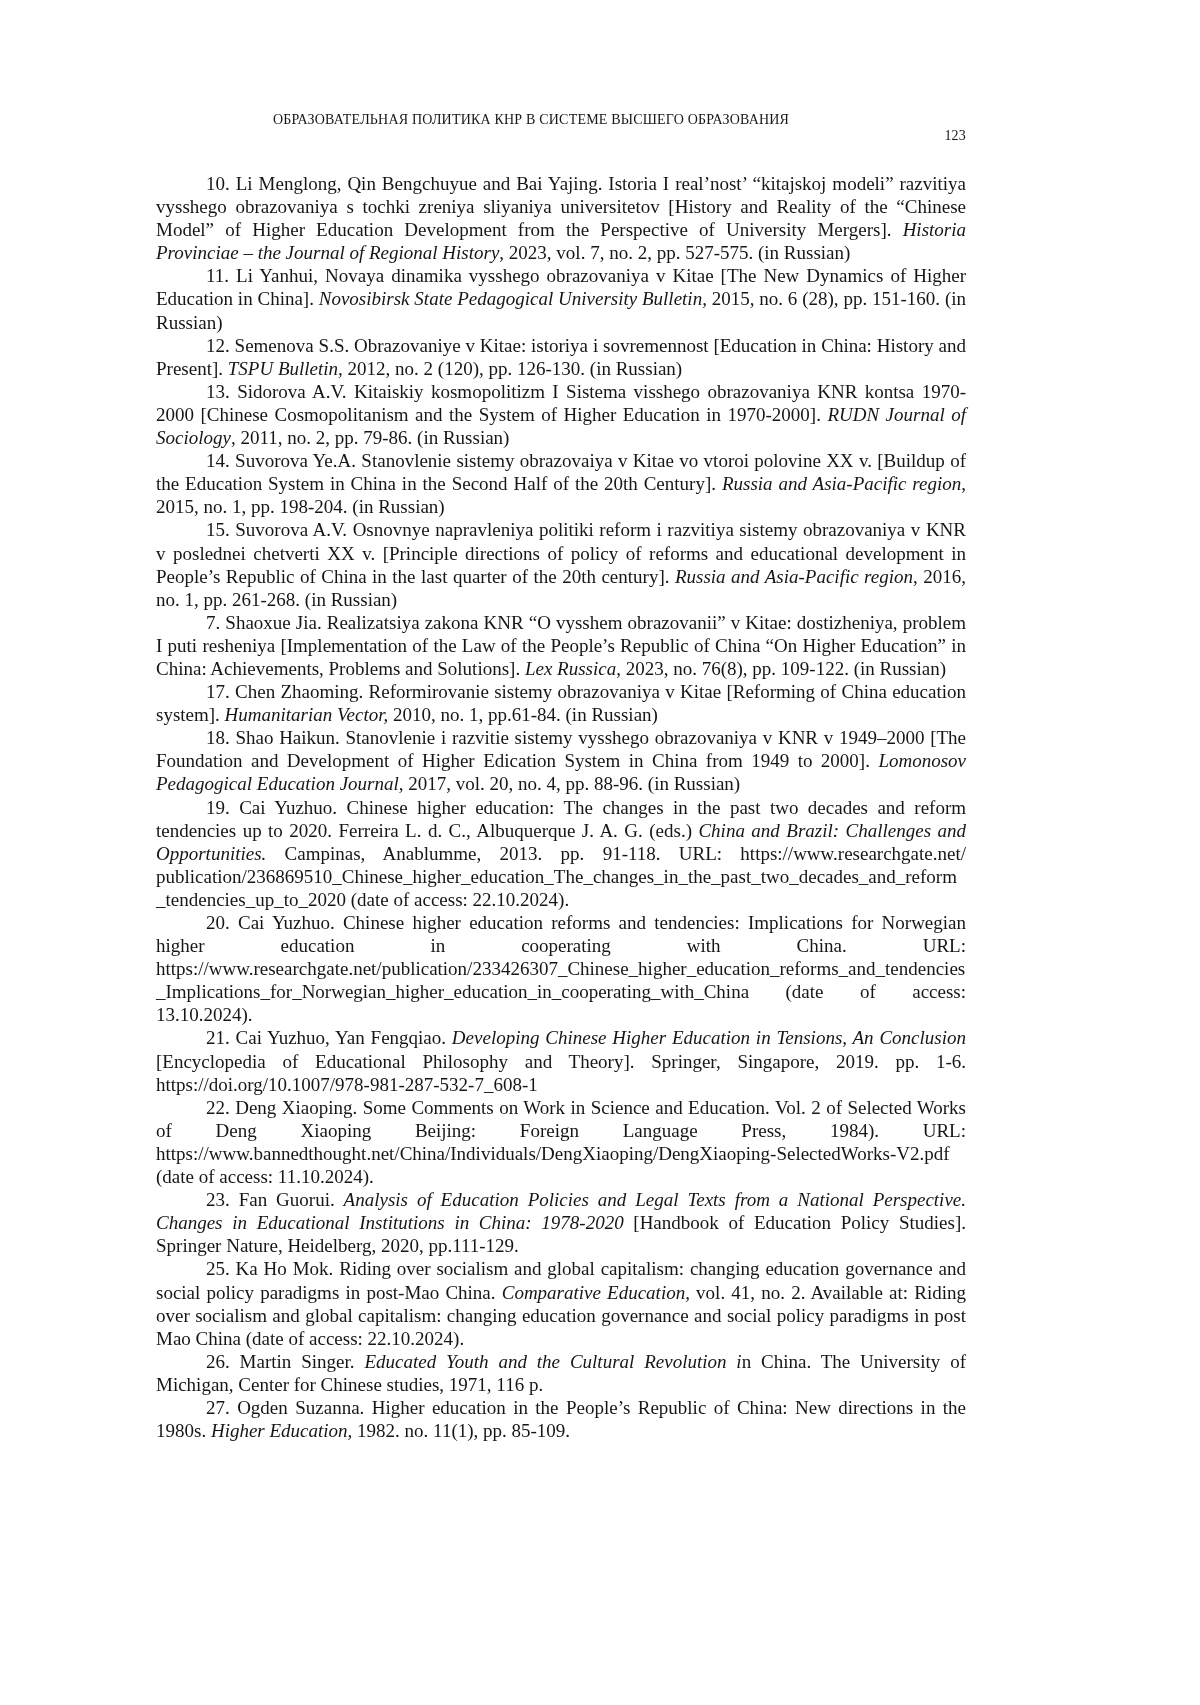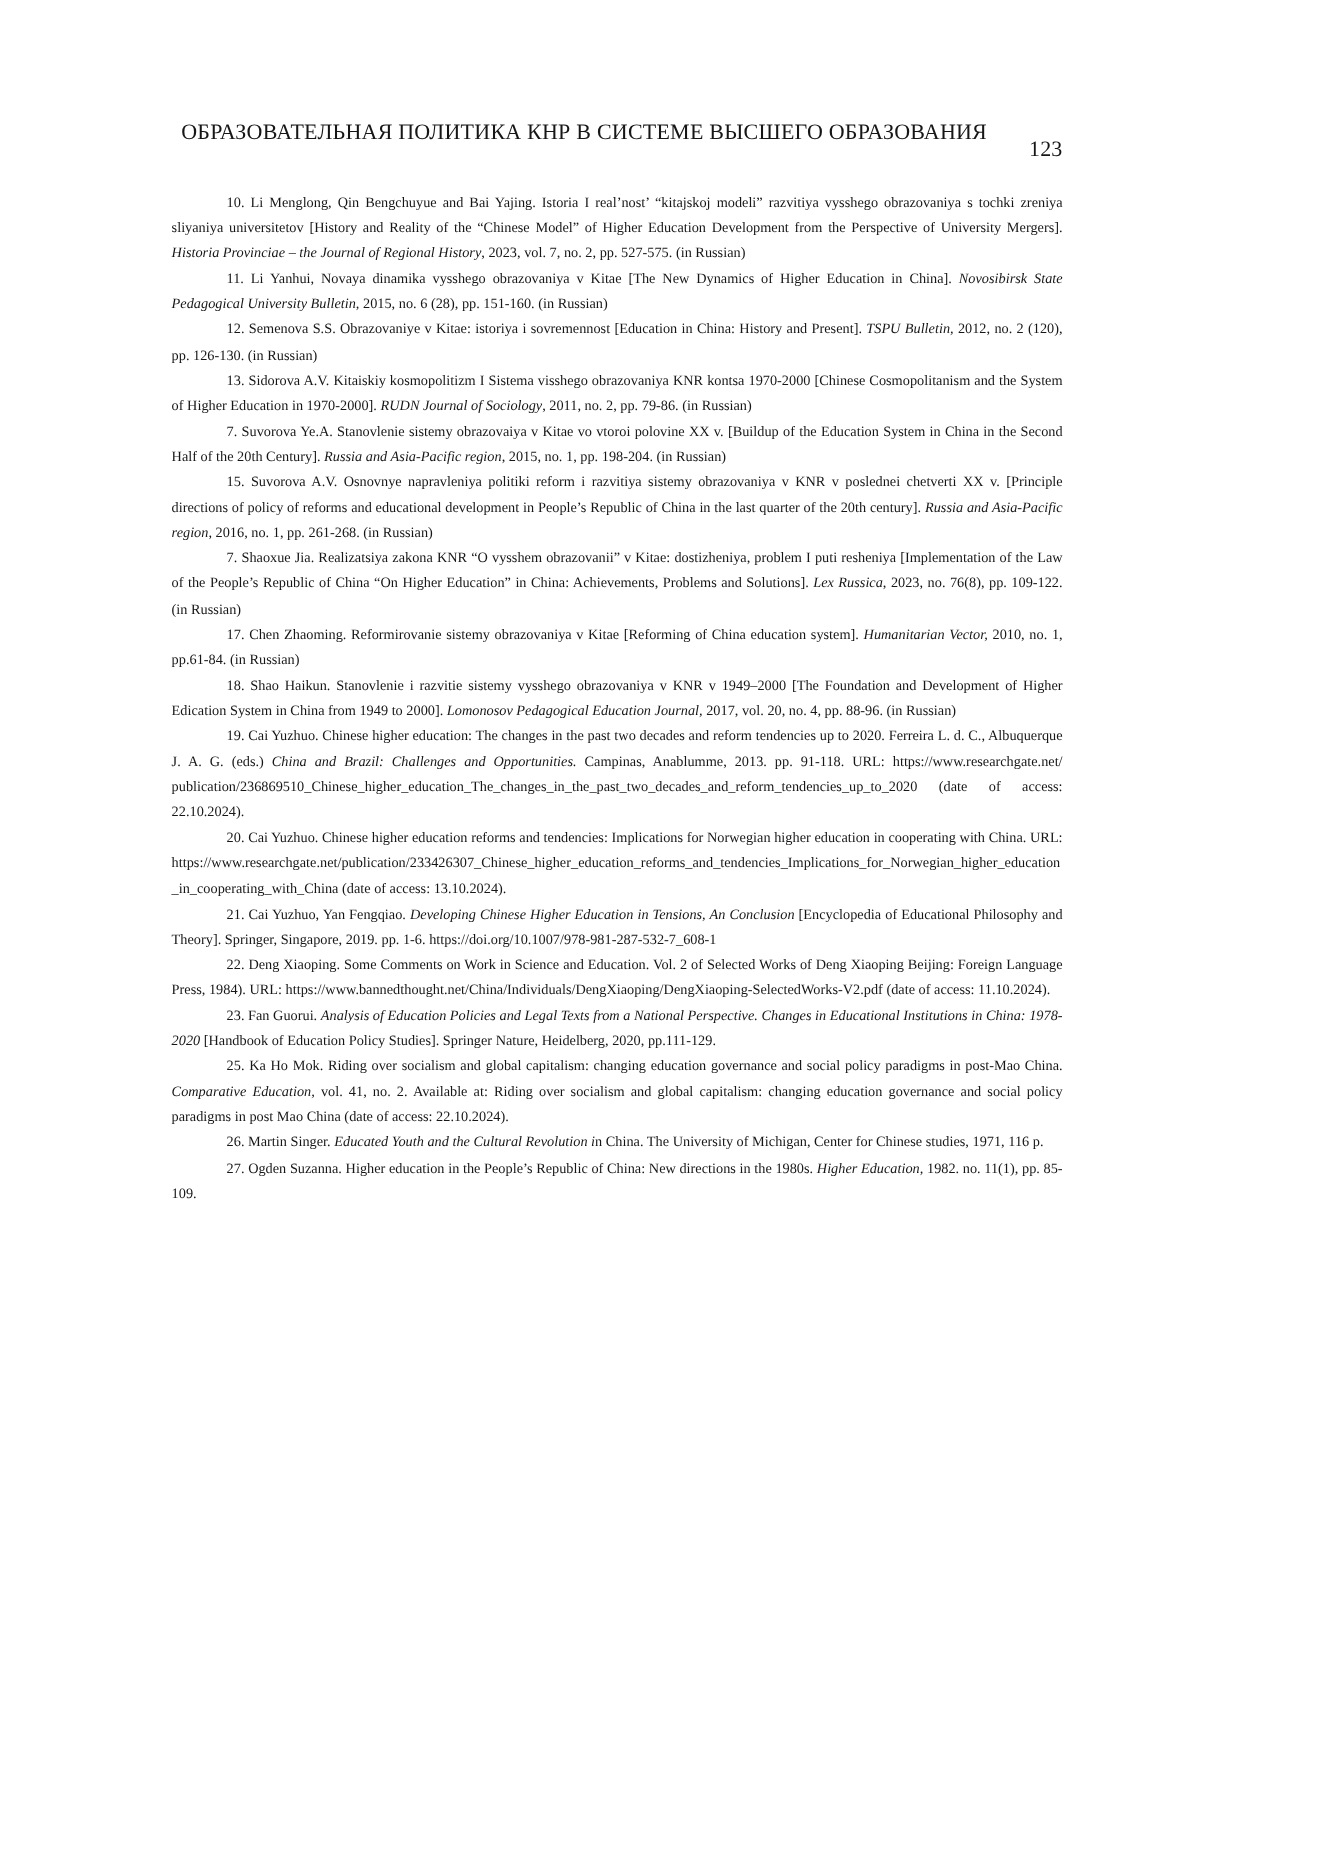--- a/index.html
+++ b/index.html
@@ -19,42 +19,42 @@
   .content {
     position: absolute;
     left: 156px;
     top: 108px;
     width: 810px;
   }
   .running-header {
     position: relative;
     width: 100%;
     height: 24px;
-    font-size: 20px;
+    font-size: 14px;
     line-height: 24px;
     letter-spacing: 0.2px;
     white-space: nowrap;
   }
   .running-header .title {
     position: absolute;
     left: 0;
     right: 60px;
     text-align: center;
   }
   .running-header .pageno {
     position: absolute;
     right: 0;
     top: 16px;
   }
   .references {
     margin-top: 40px;
   }
   .references p.ref {
     margin: 0;
-    font-size: 13px;
+    font-size: 19px;
     line-height: 23.1px;
     text-align: justify;
     text-indent: 50px;
     overflow-wrap: anywhere;
   }
   .references p.ref span.it {
     font-style: italic;
   }
 </style>
 </head>
@@ -64,21 +64,21 @@
   <div class="content">
     <div class="running-header">
       <div class="title">ОБРАЗОВАТЕЛЬНАЯ ПОЛИТИКА КНР В СИСТЕМЕ ВЫСШЕГО ОБРАЗОВАНИЯ</div>
       <div class="pageno">123</div>
     </div>
     <div class="references">
         <p class="ref"><span class="">10. Li Menglong, Qin Bengchuyue and Bai Yajing. Istoria I real’nost’ “kitajskoj modeli” razvitiya vysshego obrazovaniya s tochki zreniya sliyaniya universitetov [History and Reality of the “Chinese Model” of Higher Education Development from the Perspective of University Mergers]. </span><span class="it">Historia Provinciae – the Journal of Regional History</span><span class="">, 2023, vol. 7, no. 2, pp. 527-575. (in Russian)</span></p>
         <p class="ref"><span class="">11. Li Yanhui, Novaya dinamika vysshego obrazovaniya v Kitae [The New Dynamics of Higher Education in China]. </span><span class="it">Novosibirsk State Pedagogical University Bulletin,</span><span class=""> 2015, no. 6 (28), pp. 151-160. (in Russian)</span></p>
         <p class="ref"><span class="">12. Semenova S.S. Obrazovaniye v Kitae: istoriya i sovremennost [Education in China: History and Present]. </span><span class="it">TSPU Bulletin,</span><span class=""> 2012, no. 2 (120), pp. 126-130. (in Russian)</span></p>
         <p class="ref"><span class="">13. Sidorova A.V. Kitaiskiy kosmopolitizm I Sistema visshego obrazovaniya KNR kontsa 1970-2000 [Chinese Cosmopolitanism and the System of Higher Education in 1970-2000]. </span><span class="it">RUDN Journal of Sociology</span><span class="">, 2011, no. 2, pp. 79-86. (in Russian)</span></p>
-        <p class="ref"><span class="">7. Suvorova Ye.A. Stanovlenie sistemy obrazovaiya v Kitae vo vtoroi polovine XX v. [Buildup of the Education System in China in the Second Half of the 20th Century]. </span><span class="it">Russia and Asia-Pacific region</span><span class="">, 2015, no. 1, pp. 198-204. (in Russian)</span></p>
+        <p class="ref"><span class="">14. Suvorova Ye.A. Stanovlenie sistemy obrazovaiya v Kitae vo vtoroi polovine XX v. [Buildup of the Education System in China in the Second Half of the 20th Century]. </span><span class="it">Russia and Asia-Pacific region</span><span class="">, 2015, no. 1, pp. 198-204. (in Russian)</span></p>
         <p class="ref"><span class="">15. Suvorova A.V. Osnovnye napravleniya politiki reform i razvitiya sistemy obrazovaniya v KNR v poslednei chetverti XX v. [Principle directions of policy of reforms and educational development in People’s Republic of China in the last quarter of the 20th century]. </span><span class="it">Russia and Asia-Pacific region</span><span class="">, 2016, no. 1, pp. 261-268. (in Russian)</span></p>
         <p class="ref"><span class="">7. Shaoxue Jia. Realizatsiya zakona KNR “O vysshem obrazovanii” v Kitae: dostizheniya, problem I puti resheniya [Implementation of the Law of the People’s Republic of China “On Higher Education” in China: Achievements, Problems and Solutions]. </span><span class="it">Lex Russica</span><span class="">, 2023, no. 76(8), pp. 109-122. (in Russian)</span></p>
         <p class="ref"><span class="">17. Chen Zhaoming. Reformirovanie sistemy obrazovaniya v Kitae [Reforming of China education system]. </span><span class="it">Humanitarian Vector,</span><span class=""> 2010, no. 1, pp.61-84. (in Russian)</span></p>
         <p class="ref"><span class="">18. Shao Haikun. Stanovlenie i razvitie sistemy vysshego obrazovaniya v KNR v 1949–2000 [The Foundation and Development of Higher Edication System in China from 1949 to 2000]. </span><span class="it">Lomonosov Pedagogical Education Journal,</span><span class=""> 2017, vol. 20, no. 4, pp. 88-96. (in Russian)</span></p>
         <p class="ref"><span class="">19. Cai Yuzhuo. Chinese higher education: The changes in the past two decades and reform tendencies up to 2020. Ferreira L. d. C., Albuquerque J. A. G. (eds.) </span><span class="it">China and Brazil: Challenges and Opportunities.</span><span class=""> Campinas, Anablumme, 2013. pp. 91-118. URL: https://www.researchgate.net/ publication/236869510_Chinese_higher_education_The_changes_in_the_past_two_decades_and_reform_tendencies_up_to_2020 (date of access: 22.10.2024).</span></p>
         <p class="ref"><span class="">20. Cai Yuzhuo. Chinese higher education reforms and tendencies: Implications for Norwegian higher education in cooperating with China. URL: https://www.researchgate.net/publication/233426307_Chinese_higher_education_reforms_and_tendencies_Implications_for_Norwegian_higher_education_in_cooperating_with_China (date of access: 13.10.2024).</span></p>
         <p class="ref"><span class="">21. Cai Yuzhuo, Yan Fengqiao. </span><span class="it">Developing Chinese Higher Education in Tensions, An Conclusion</span><span class=""> [Encyclopedia of Educational Philosophy and Theory]. Springer, Singapore, 2019. pp. 1-6. https://doi.org/10.1007/978-981-287-532-7_608-1</span></p>
         <p class="ref"><span class="">22. Deng Xiaoping. Some Comments on Work in Science and Education. Vol. 2 of Selected Works of Deng Xiaoping Beijing: Foreign Language Press, 1984). URL: https://www.bannedthought.net/China/Individuals/DengXiaoping/DengXiaoping-SelectedWorks-V2.pdf (date of access: 11.10.2024).</span></p>
         <p class="ref"><span class="">23. Fan Guorui. </span><span class="it">Analysis of Education Policies and Legal Texts from a National Perspective. Changes in Educational Institutions in China: 1978-2020</span><span class=""> [Handbook of Education Policy Studies]. Springer Nature, Heidelberg, 2020, pp.111-129.</span></p>
         <p class="ref"><span class="">25. Ka Ho Mok. Riding over socialism and global capitalism: changing education governance and social policy paradigms in post-Mao China. </span><span class="it">Comparative Education,</span><span class=""> vol. 41, no. 2. Available at: Riding over socialism and global capitalism: changing education governance and social policy paradigms in post Mao China (date of access: 22.10.2024).</span></p>

